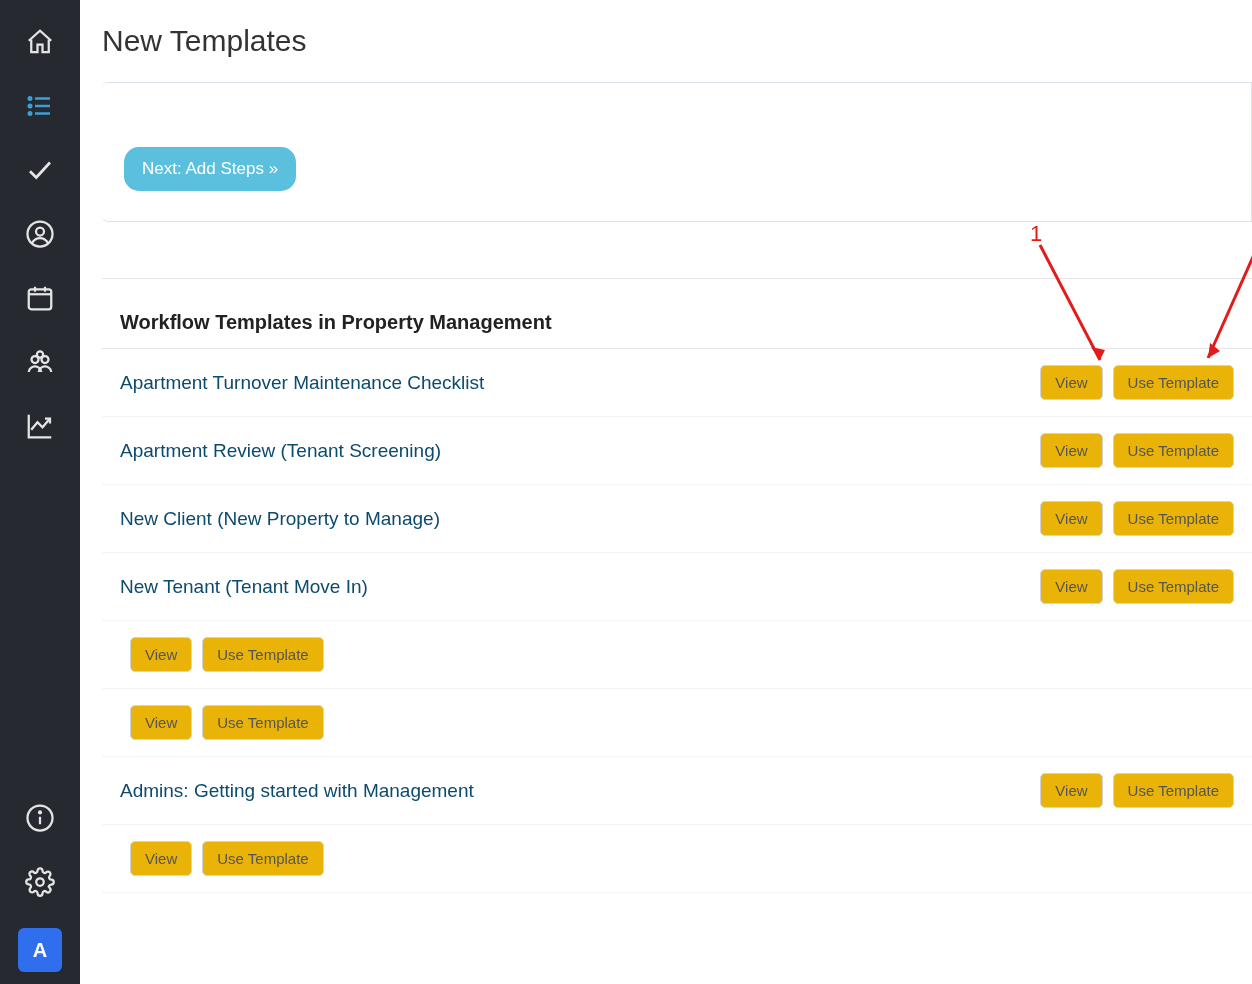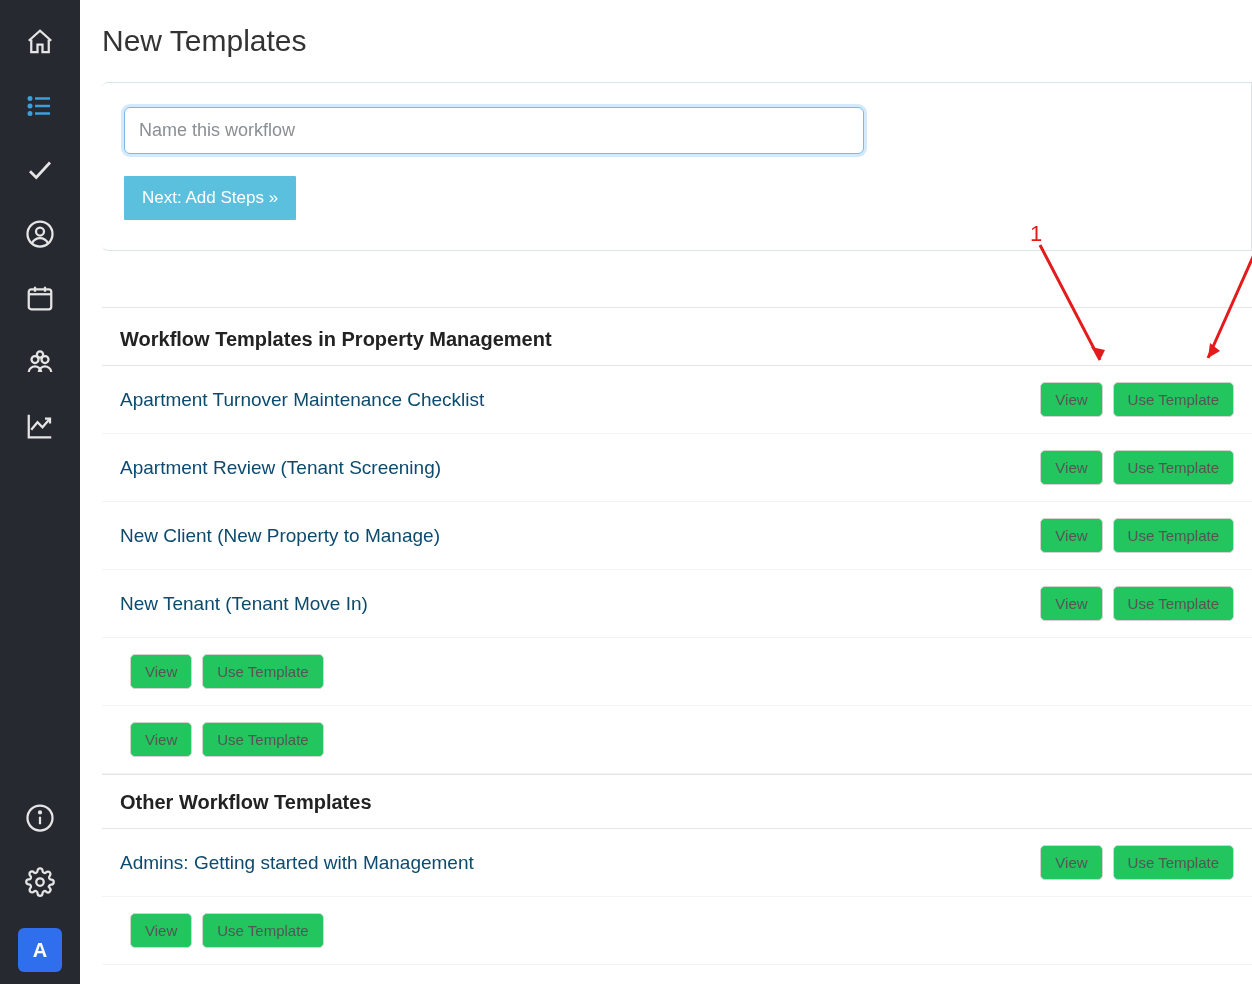--- a/index.html
+++ b/index.html
@@ -54,43 +54,43 @@
     color:#555;
   }
   .name-input::placeholder { color:#8a8f94; }
   .next-btn {
     margin-top:22px;
     background:#5bc0de;
     color:#fff;
     font-size:17px;
     border:none;
     padding:12px 18px;
-    border-radius:1px;
+    border-radius:15px;
     cursor:pointer;
   }
 
   .templates {
     margin-top:56px;
     border:1px solid #e6e6e6; border-left:none; border-right:none; border-bottom:none;
-    padding-top:4px;
+    padding-top:16px;
   }
   .section-header {
     font-size:20px; font-weight:700; color:#222;
     padding:16px 8px 14px 18px;
     border-bottom:1px solid #e6e6e6;
   }
   .section-header.inner { border-top:1px solid #e6e6e6; }
   .tmpl-row {
     display:flex; align-items:center;
     padding:16px 18px;
     border-bottom:1px solid #f4f4f4;
   }
   .tmpl-name { font-size:19px; color:#0c4a6e; flex:1; }
   .btn-plain {
-    background:#22c55e; color:#555;
+    background:#eab308; color:#555;
     border:1px solid #d3d3d3; border-radius:5px;
     padding:8px 14px; font-size:15px;
     cursor:pointer;
     margin-left:10px;
   }
 
   
   .ann-layer { position:absolute; inset:0; pointer-events:none; }
   .ann-num { position:absolute; color:#e31b1b; font-size:22px; font-weight:500; }
   .ann-arrow { position:absolute; }
@@ -173,21 +173,20 @@
         </svg>
     </div>
     <div class="avatar-badge">A</div>
   </div>
 </nav>
 
 <main class="main">
   <h1 class="page-title">New Templates</h1>
 
   <section class="card">
-    <input class="name-input" type="text" placeholder="Name this workflow" style="">
     <br>
     <button class="next-btn">Next: Add Steps »</button>
   </section>
 
   <section class="templates" id="templates-mount">
       <div class="section-header">Workflow Templates in Property Management</div>
       <div class="tmpl-row">
         <div class="tmpl-name">Apartment Turnover Maintenance Checklist</div>
         <button class="btn-plain">View</button>
         <button class="btn-plain">Use Template</button>
@@ -208,21 +207,20 @@
         <button class="btn-plain">Use Template</button>
       </div>
       <div class="tmpl-row">
         <button class="btn-plain">View</button>
         <button class="btn-plain">Use Template</button>
       </div>
       <div class="tmpl-row">
         <button class="btn-plain">View</button>
         <button class="btn-plain">Use Template</button>
       </div>
-      <div class="section-header inner">Other Workflow Templates</div>
       <div class="tmpl-row">
         <div class="tmpl-name">Admins: Getting started with Management</div>
         <button class="btn-plain">View</button>
         <button class="btn-plain">Use Template</button>
       </div>
       <div class="tmpl-row">
         <button class="btn-plain">View</button>
         <button class="btn-plain">Use Template</button>
       </div>
     </section>

